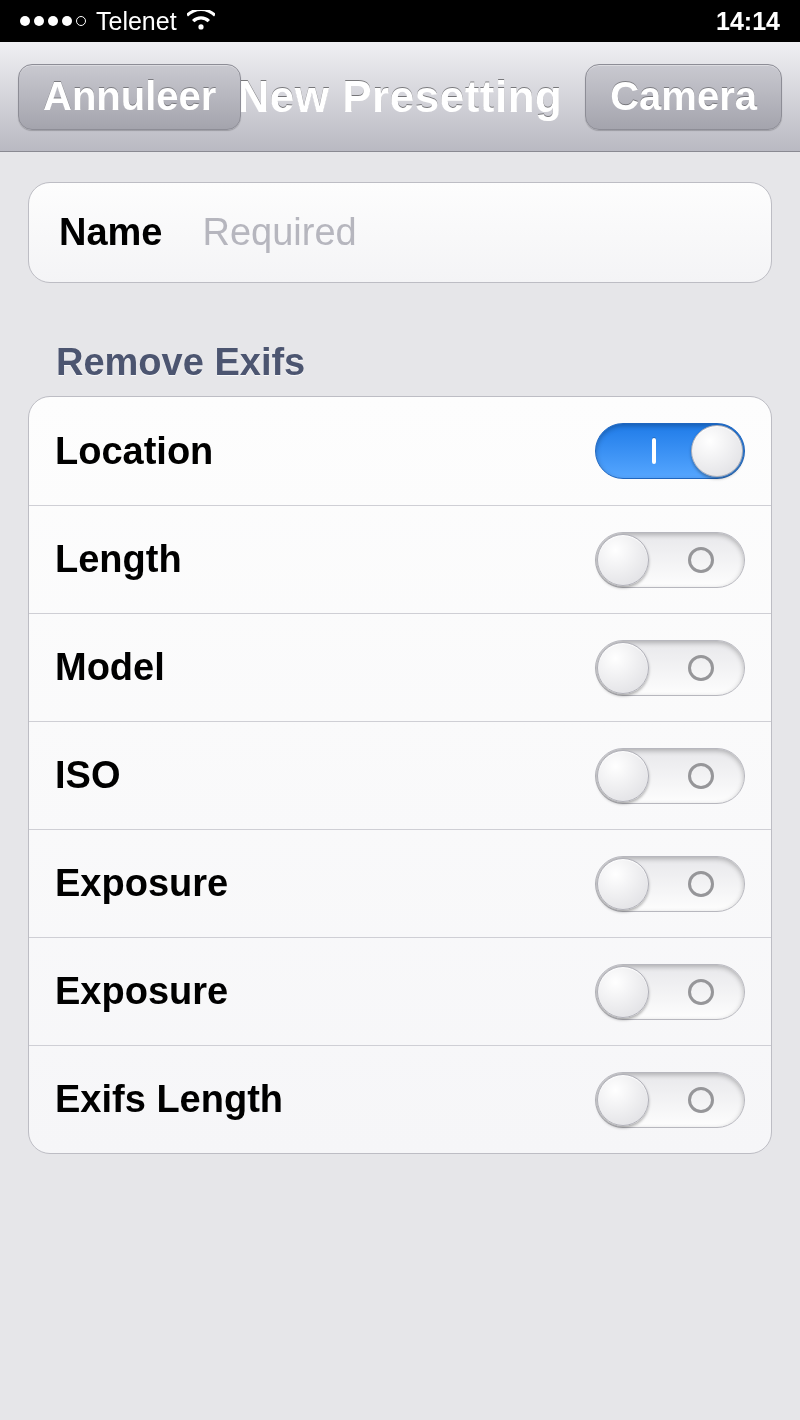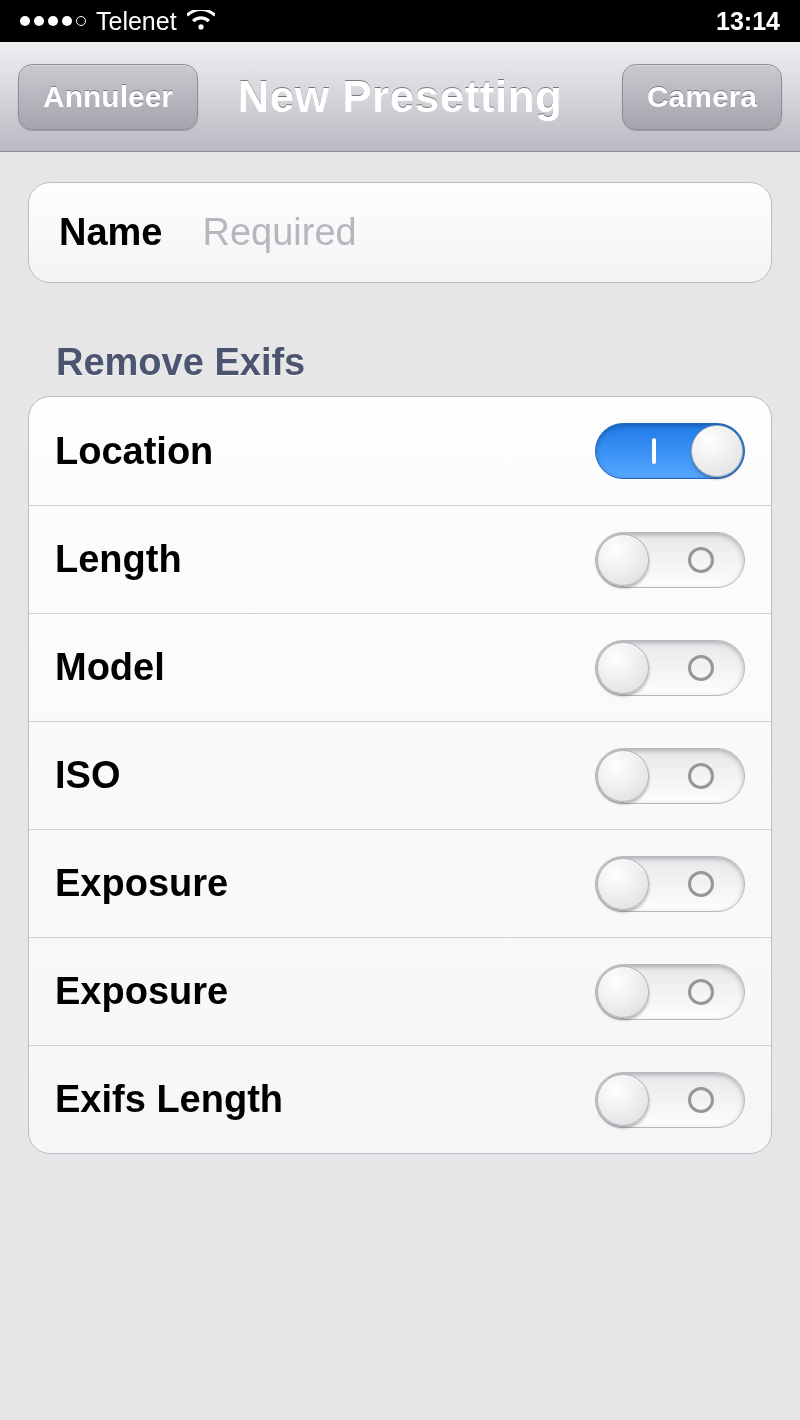--- a/index.html
+++ b/index.html
@@ -46,21 +46,21 @@
     letter-spacing: 0.5px;
     pointer-events: none;
   }
   .nav-btn {
     height: 66px;
     padding: 0 24px;
     border-radius: 14px;
     border: 1px solid #8d8d96;
     background: linear-gradient(#c9c9d0, #a4a4ad);
     color: #fff;
-    font-size: 30px;
+    font-size: 40px;
     font-weight: 600;
     text-shadow: 0 -1px 0 rgba(0,0,0,.35);
     box-shadow: inset 0 1px 0 rgba(255,255,255,.35), 0 1px 1px rgba(0,0,0,.2);
     display: flex; align-items: center;
     position: relative; z-index: 1;
     cursor: pointer;
   }
 
   
   .content { padding: 30px 28px 16px 28px; }
@@ -163,21 +163,21 @@
         <span class="dot"></span>
         <span class="dot hollow"></span>
     </span>
     <span>Telenet</span>
     <span class="wifi-icon">
       <svg width="28" height="22" viewBox="0 0 28 22">
           <path fill="#fff" d="M14 19.5a2.6 2.6 0 1 0 0-5.2 2.6 2.6 0 0 0 0 5.2zm-6.6-7.2a9.3 9.3 0 0 1 13.2 0l2.4-2.4a12.7 12.7 0 0 0-18 0l2.4 2.4zM1 6.4a18.4 18.4 0 0 1 26 0l2-2.1a21.3 21.3 0 0 0-30 0l2 2.1z"></path>
         </svg>
     </span>
   </div>
-  <div style="font-weight:600;">13:14</div>
+  <div style="font-weight:600;">14:14</div>
 </div>
 
 <div class="nav-bar">
   <div class="nav-btn">
     <span>Annuleer</span>
   </div>
   <div class="nav-title">New Presetting</div>
   <div class="nav-btn">
     <span>Camera</span>
   </div>

